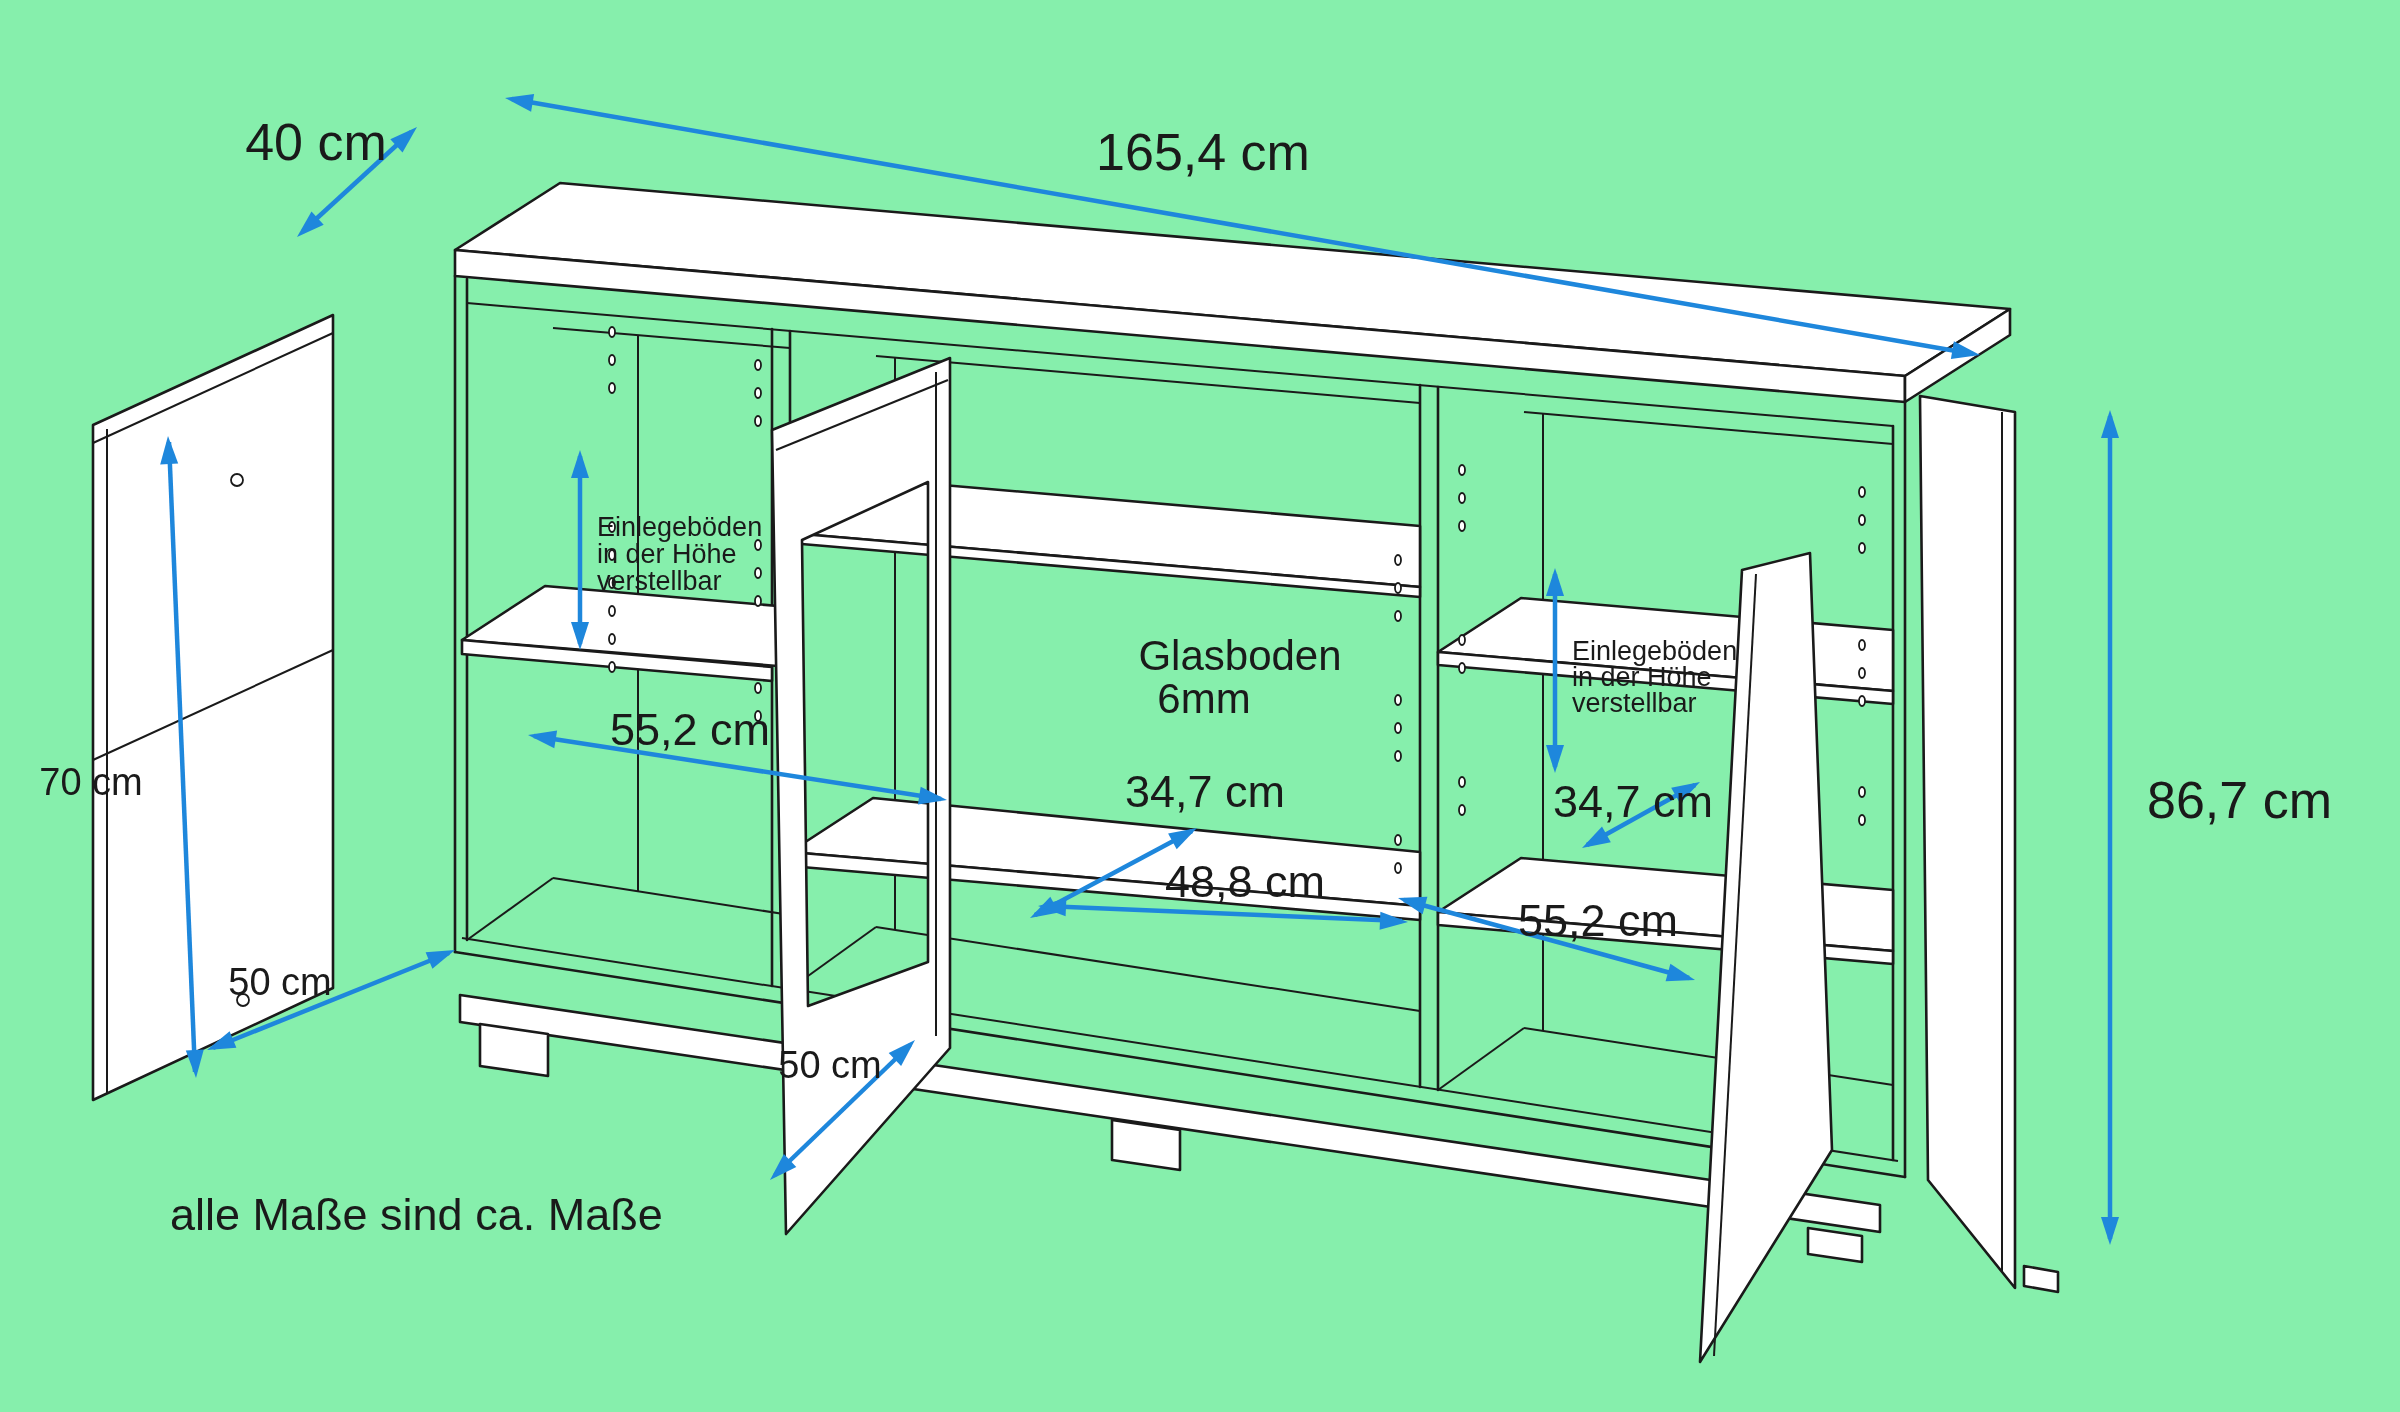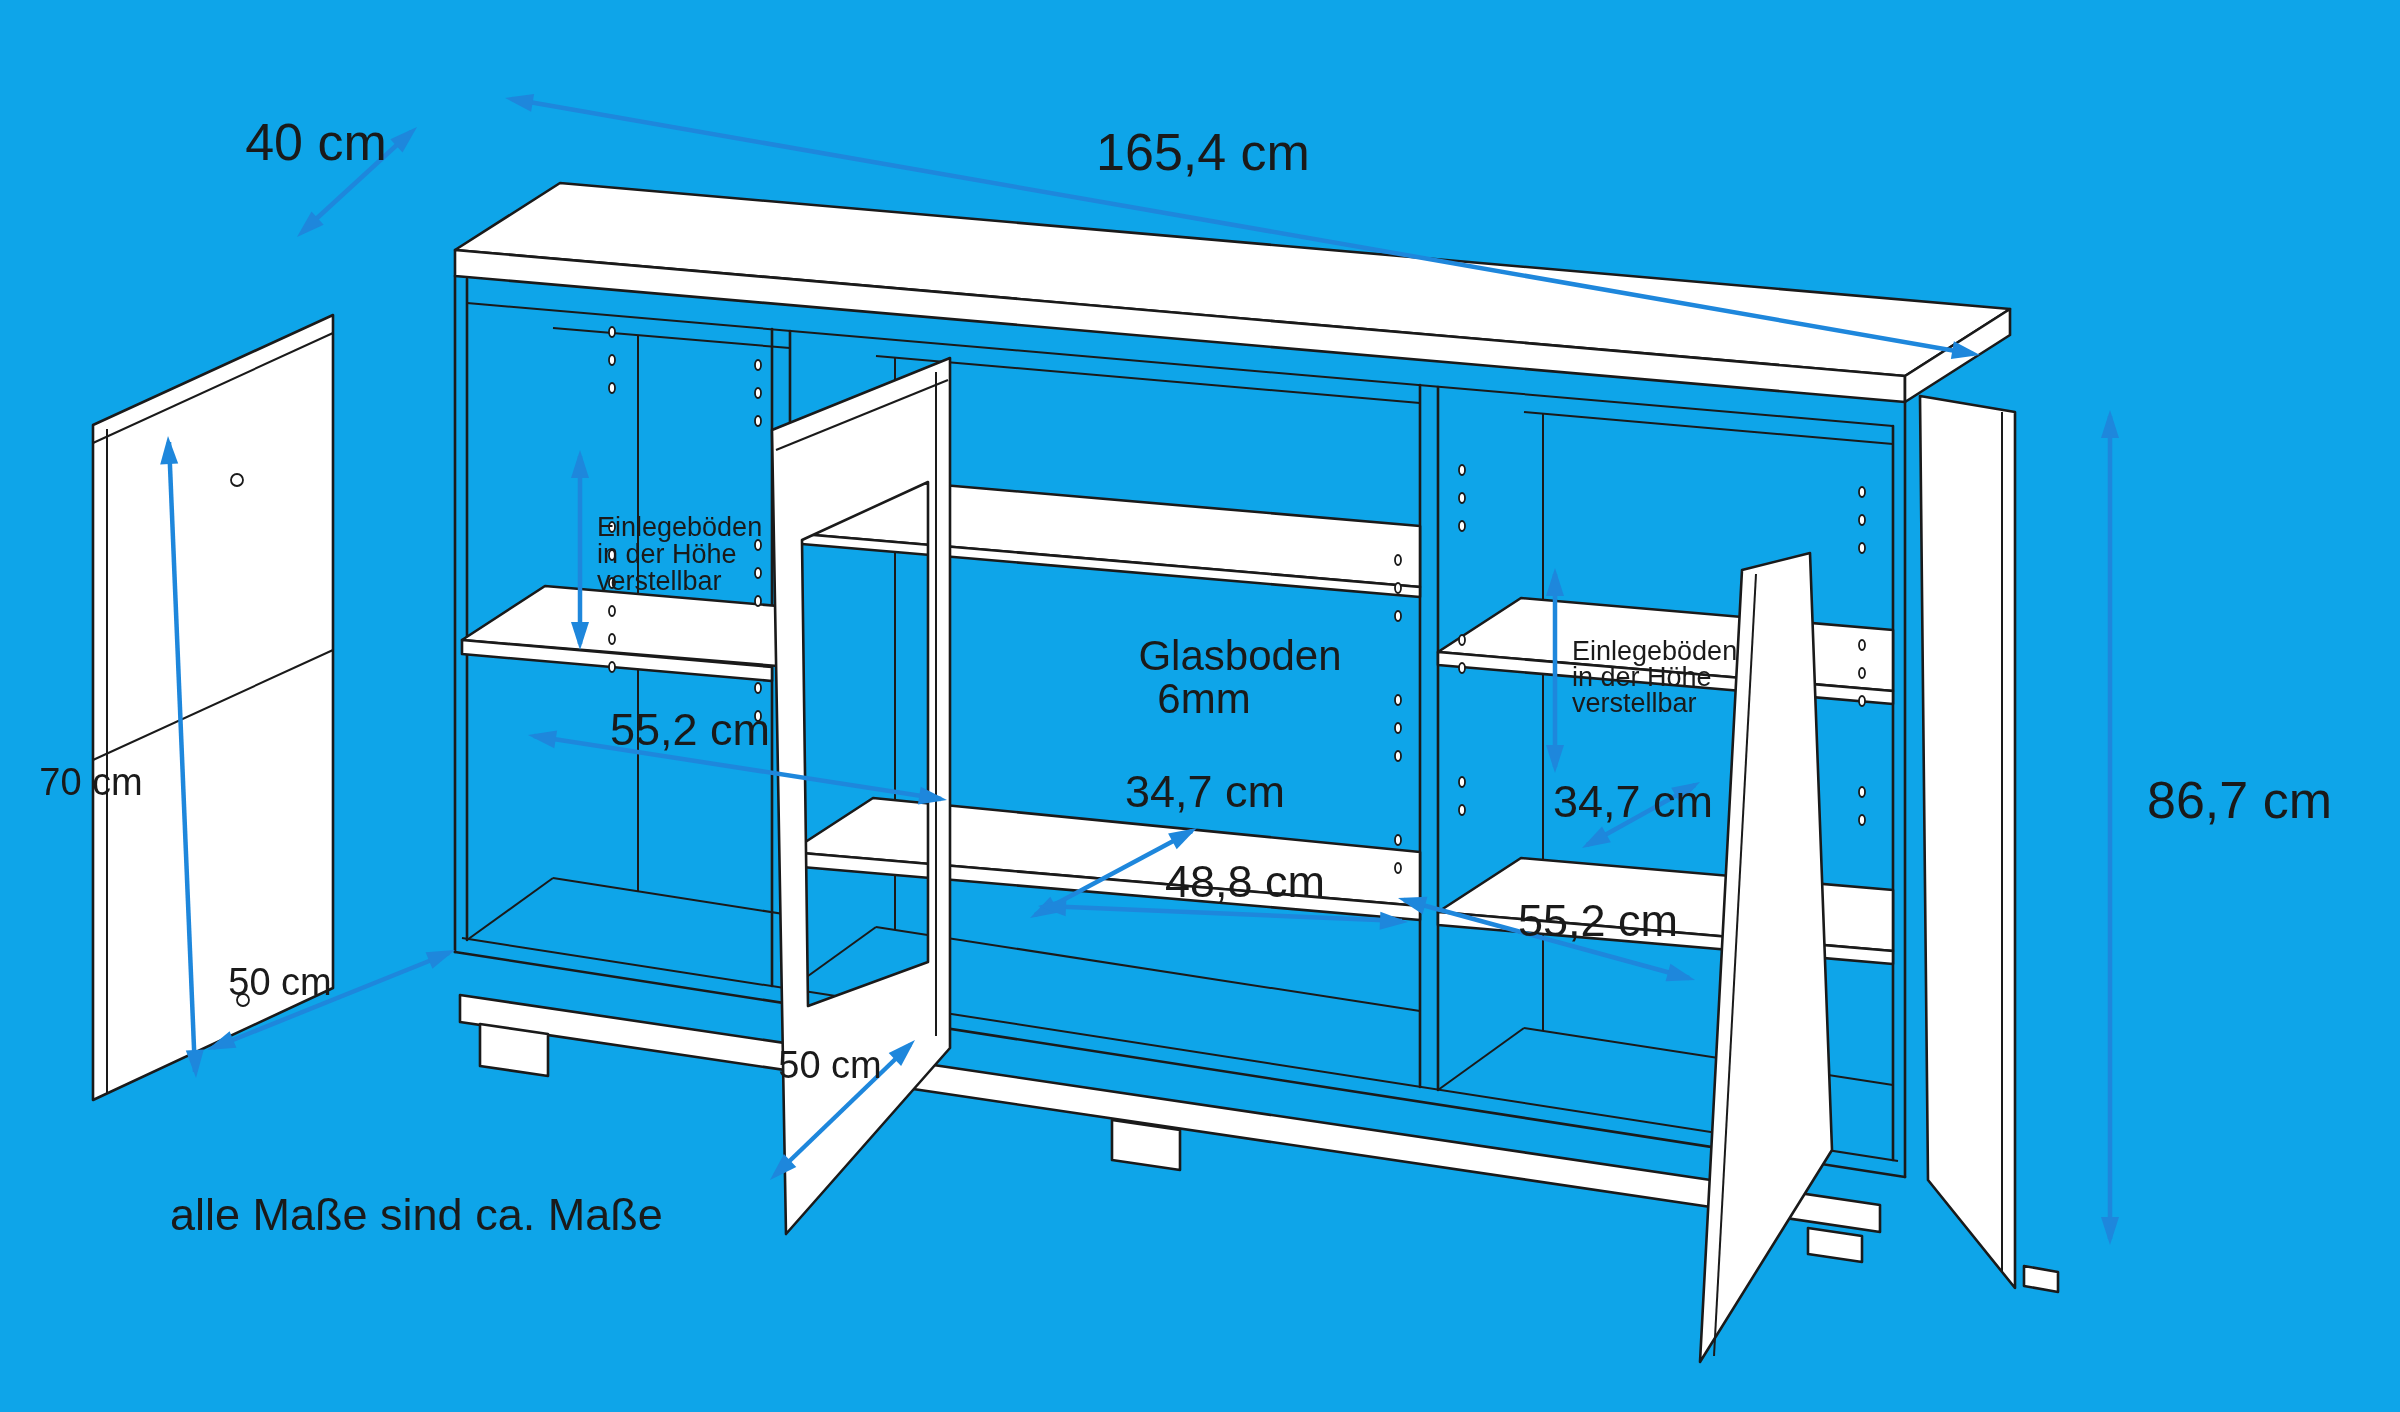--- a/index.html
+++ b/index.html
@@ -1,16 +1,16 @@
 <!DOCTYPE html>
 <html><head>
 <meta charset="utf-8">
 <style>
   html,body{margin:0;padding:0;background:#e9e9e9;}
-  .stage{width:2400px;height:1412px;background:#0ea5e9;position:relative;margin:0 auto;
+  .stage{width:2400px;height:1412px;background:#86efac;position:relative;margin:0 auto;
          font-family:"Liberation Sans", sans-serif;}
   svg{display:block}
   .ln{fill:none;stroke:#1a1a1a;stroke-width:2.6;stroke-linejoin:round;stroke-linecap:round}
   .thin{fill:none;stroke:#1a1a1a;stroke-width:2;stroke-linejoin:round}
   .panel{fill:#ffffff;stroke:#1a1a1a;stroke-width:2.6;stroke-linejoin:round}
   .shaft{stroke:#1e87dc;stroke-width:4.5;stroke-linecap:butt;fill:none}
   .head{fill:#1e87dc;stroke:none}
   .hole{fill:#ffffff;stroke:#1a1a1a;stroke-width:1.8}
   .dim{fill:#1a1a1a;font-size:45px}
   .dim-big{fill:#1a1a1a;font-size:52px}

